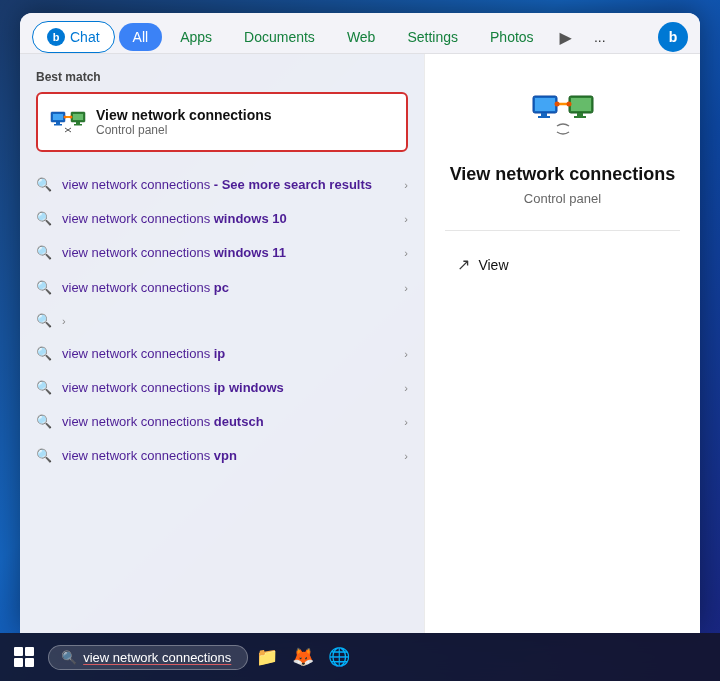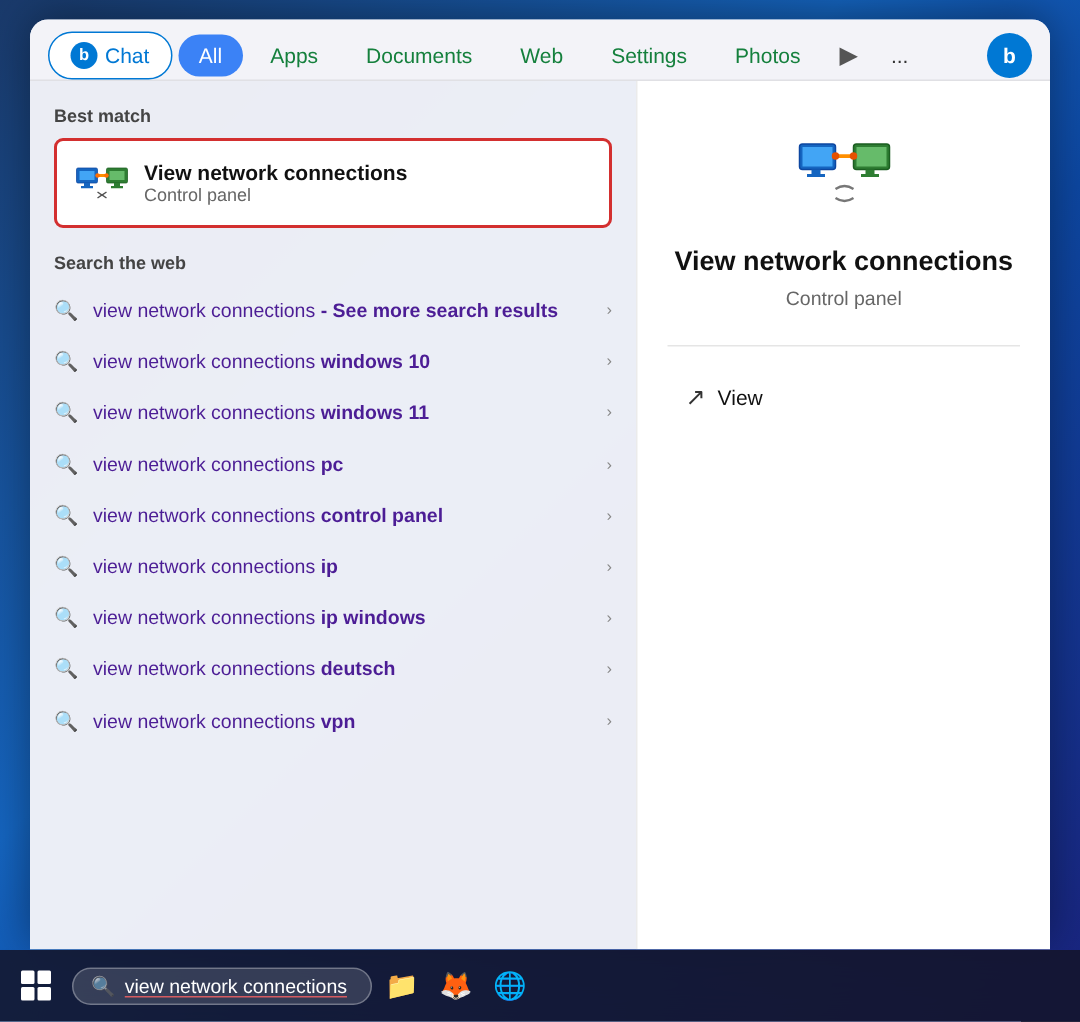--- a/index.html
+++ b/index.html
@@ -399,21 +399,20 @@
           <path d="M15 24 L18 26 L21 24" fill="none" stroke="#555" stroke-width="1"></path>
           <path d="M15 28 L18 26 L21 28" fill="none" stroke="#555" stroke-width="1"></path>
         </svg>
 
         <div class="best-match-text">
           <h3>View network connections</h3>
           <p>Control panel</p>
         </div>
       </div>
 
-      <div class="search-web-label">Search the web</div>
 
       <div class="web-result">
         <span class="web-result-icon">🔍</span>
         <span class="web-result-text">view network connections<strong> - See more search results</strong></span>
         <span class="web-result-arrow">›</span>
       </div>
 
       <div class="web-result">
         <span class="web-result-icon">🔍</span>
         <span class="web-result-text">view network connections <strong>windows 10</strong></span>
@@ -427,21 +426,20 @@
       </div>
 
       <div class="web-result">
         <span class="web-result-icon">🔍</span>
         <span class="web-result-text">view network connections <strong>pc</strong></span>
         <span class="web-result-arrow">›</span>
       </div>
 
       <div class="web-result">
         <span class="web-result-icon">🔍</span>
-        <span class="web-result-text">view network connections <strong>control panel</strong></span>
         <span class="web-result-arrow">›</span>
       </div>
 
       <div class="web-result">
         <span class="web-result-icon">🔍</span>
         <span class="web-result-text">view network connections <strong>ip</strong></span>
         <span class="web-result-arrow">›</span>
       </div>
 
       <div class="web-result">

